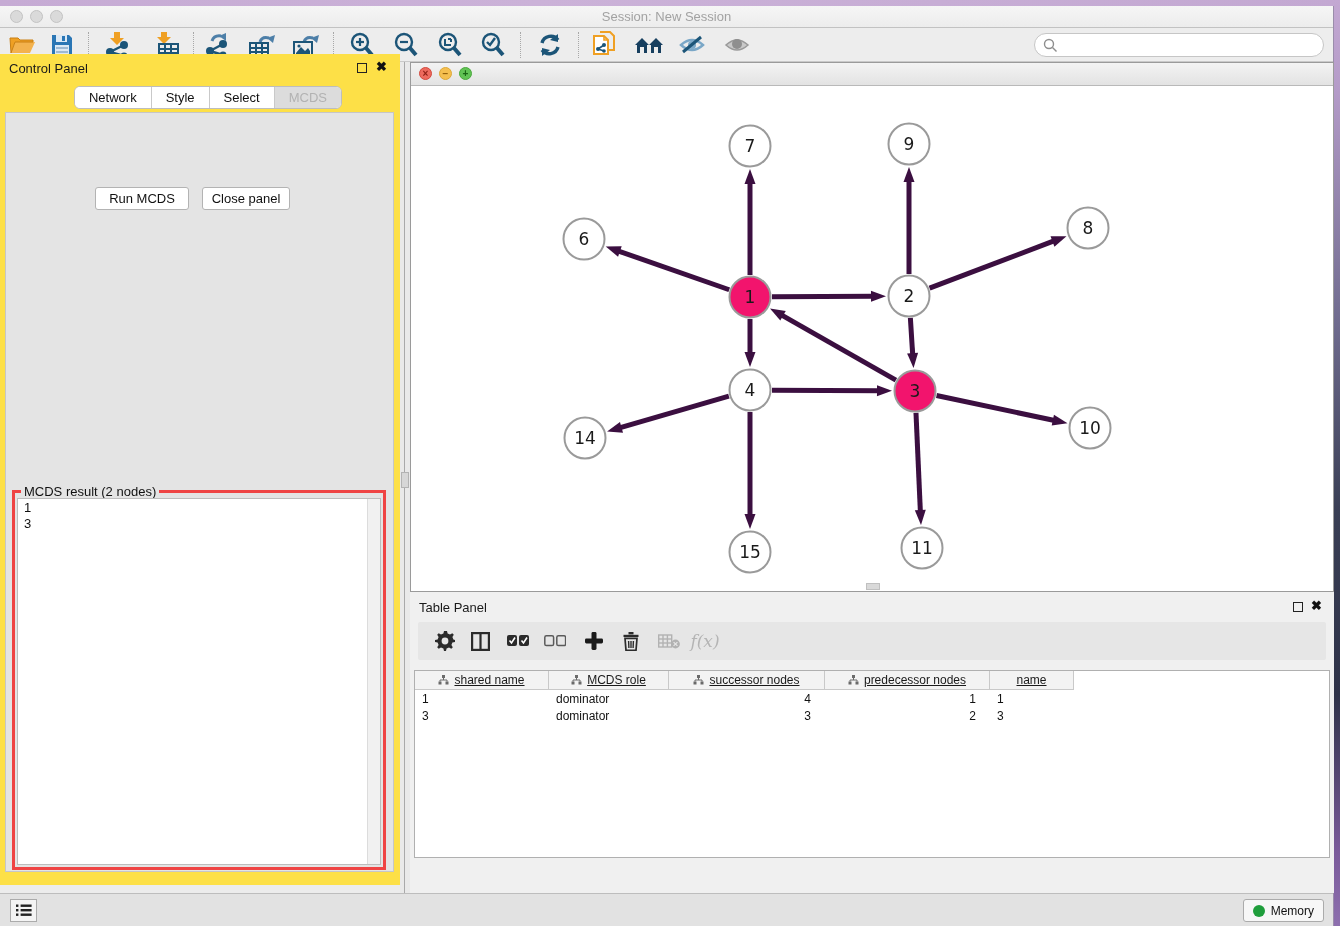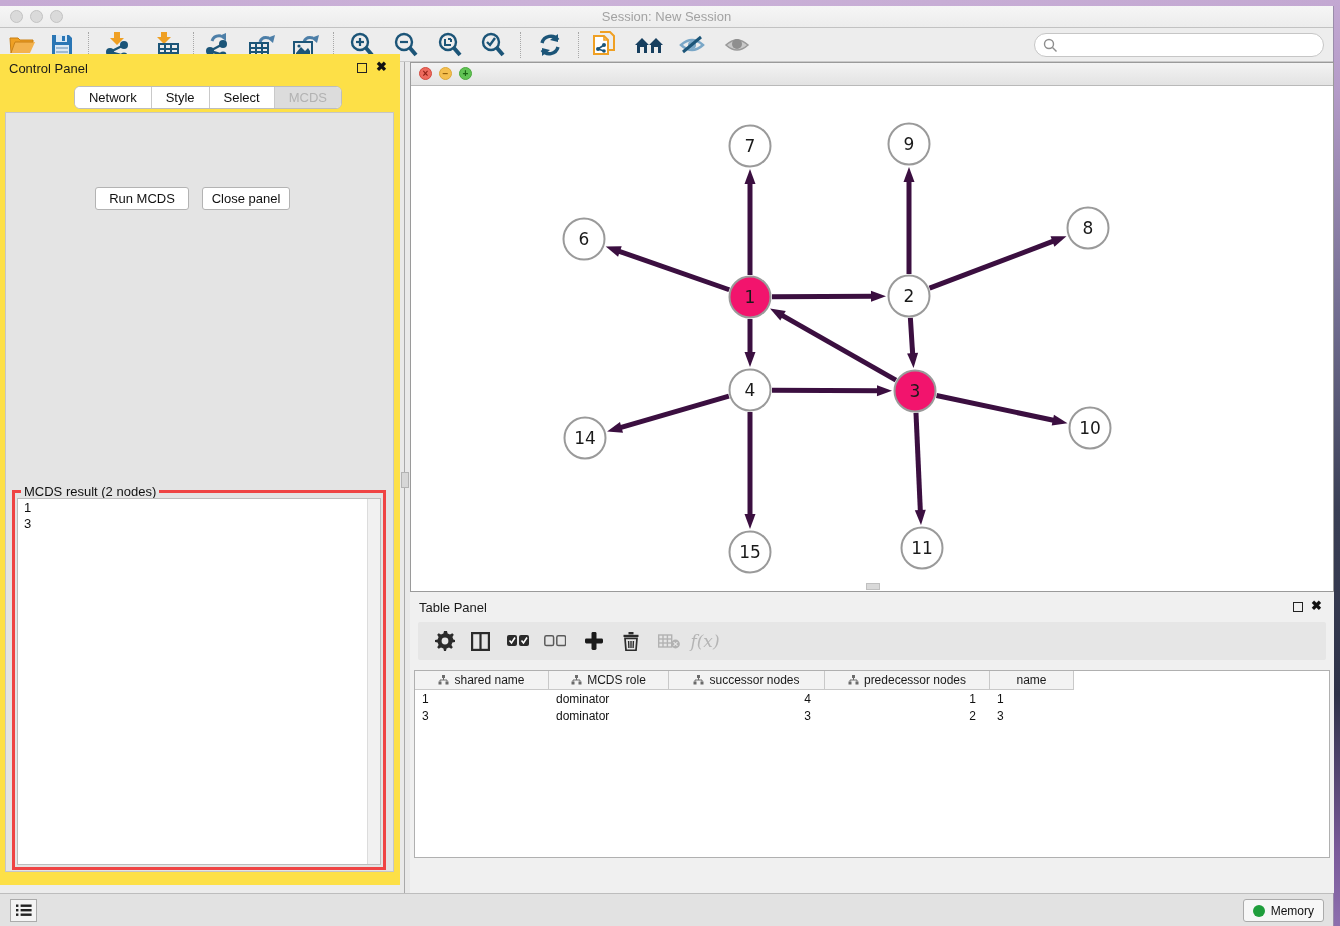--- a/index.html
+++ b/index.html
@@ -69,21 +69,21 @@
 
   
   .table-panel { position:absolute; left:410px; top:586px; width:924px; height:301px; background:#f0f0f0; }
   .tp-head-lbl { position:absolute; left:9px; top:8px; font-size:13px; color:#1a1a1a; }
   .tp-toolbar { position:absolute; left:8px; top:30px; width:908px; height:38px; background:#e6e6e6; border-radius:2px; }
   .tp-ic { position:absolute; top:5px; width:30px; height:28px; display:flex; align-items:center; justify-content:center; }
   .fx { font-family:"DejaVu Serif", serif; font-style:italic; font-size:17px; color:#b4b4b4; }
 
   .table-wrap { position:absolute; left:4px; top:78px; width:916px; height:188px; background:#fff; border:1px solid #b0b0b0; overflow:hidden; }
   .thead { display:flex; height:19px; }
-  .th { background:#f3f3f3; border-right:1px solid #c9c9c9; border-bottom:1px solid #c9c9c9; display:flex; align-items:center; justify-content:center; gap:5px; font-size:12px; color:#1a1a1a; }
+  .th { background:#f3f3f3; border-right:1px solid #c9c9c9; border-bottom:1px solid #c9c9c9; display:flex; align-items:center; justify-content:center; gap:5px; font-size:12px; color:#1a1a1a;text-decoration:underline; }
   .trow { display:flex; height:17px; }
   .td { font-size:12px; color:#111; padding-top:2px; white-space:nowrap; }
   .td.left { text-align:left; padding-left:7px; }
   .td.right { text-align:right; padding-right:14px; }
 
   .tp-tabs { position:absolute; left:0; right:0; bottom:10px; display:flex; justify-content:center; }
 
   
   .statusbar { position:absolute; left:0; top:887px; width:100%; height:33px; background:#e2e2e2; border-top:1px solid #bdbdbd; }
   .list-btn { position:absolute; left:10px; top:5px; width:27px; height:23px; background:#f4f4f4; border:1px solid #ababab; display:flex; align-items:center; justify-content:center; }

